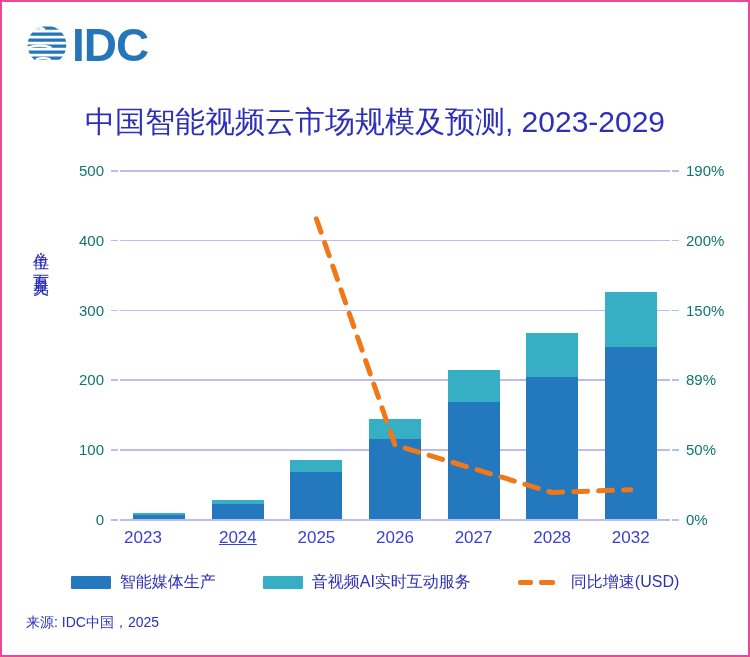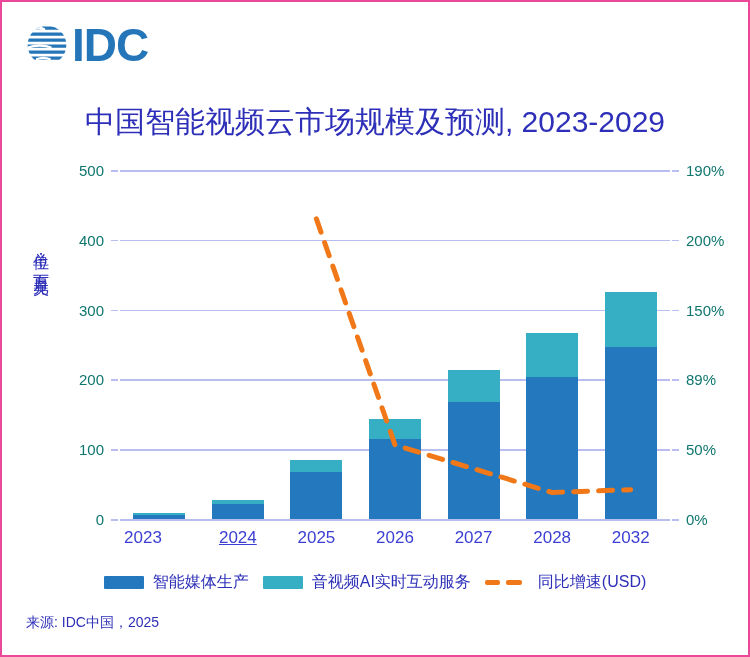--- a/index.html
+++ b/index.html
@@ -156,21 +156,21 @@
 
   
   .legend {
     position: absolute;
     left: 0;
     right: 0;
     top: 570px;
     display: flex;
     justify-content: center;
     align-items: center;
-    gap: 14px;
+    gap: 47px;
   }
   .legend-item {
     display: flex;
     align-items: center;
     gap: 9px;
     font-size: 16px;
     color: #2d2fb8;
     white-space: nowrap;
   }
   .swatch-bar {

